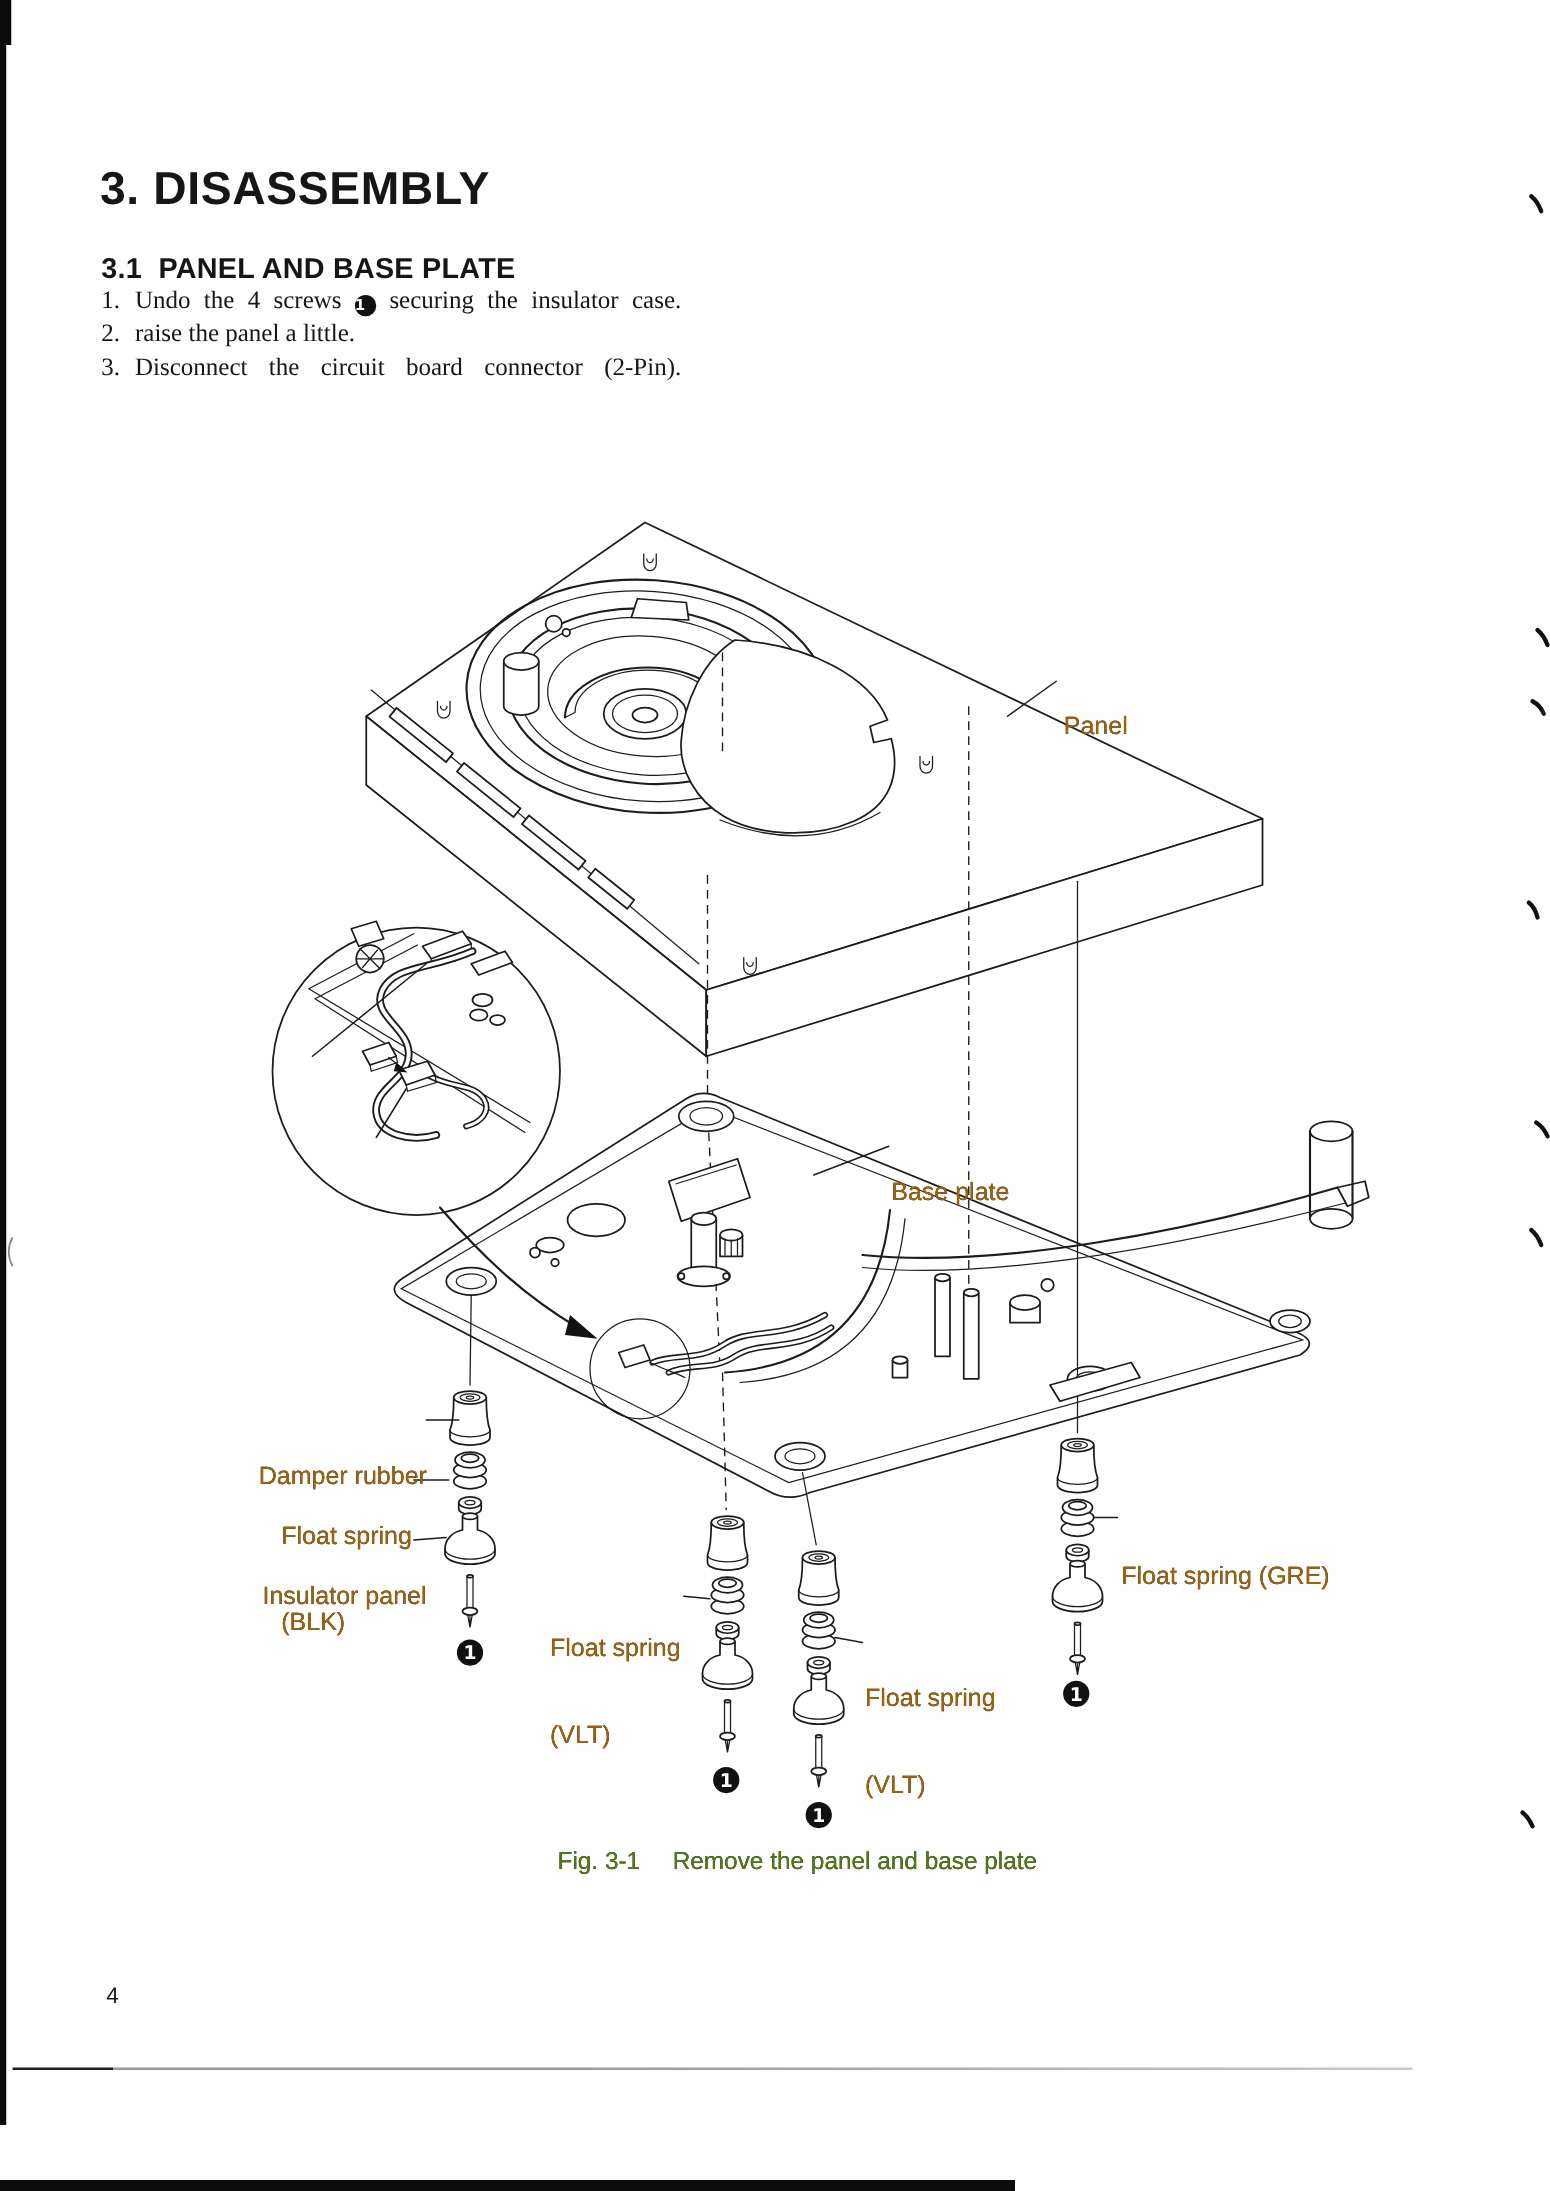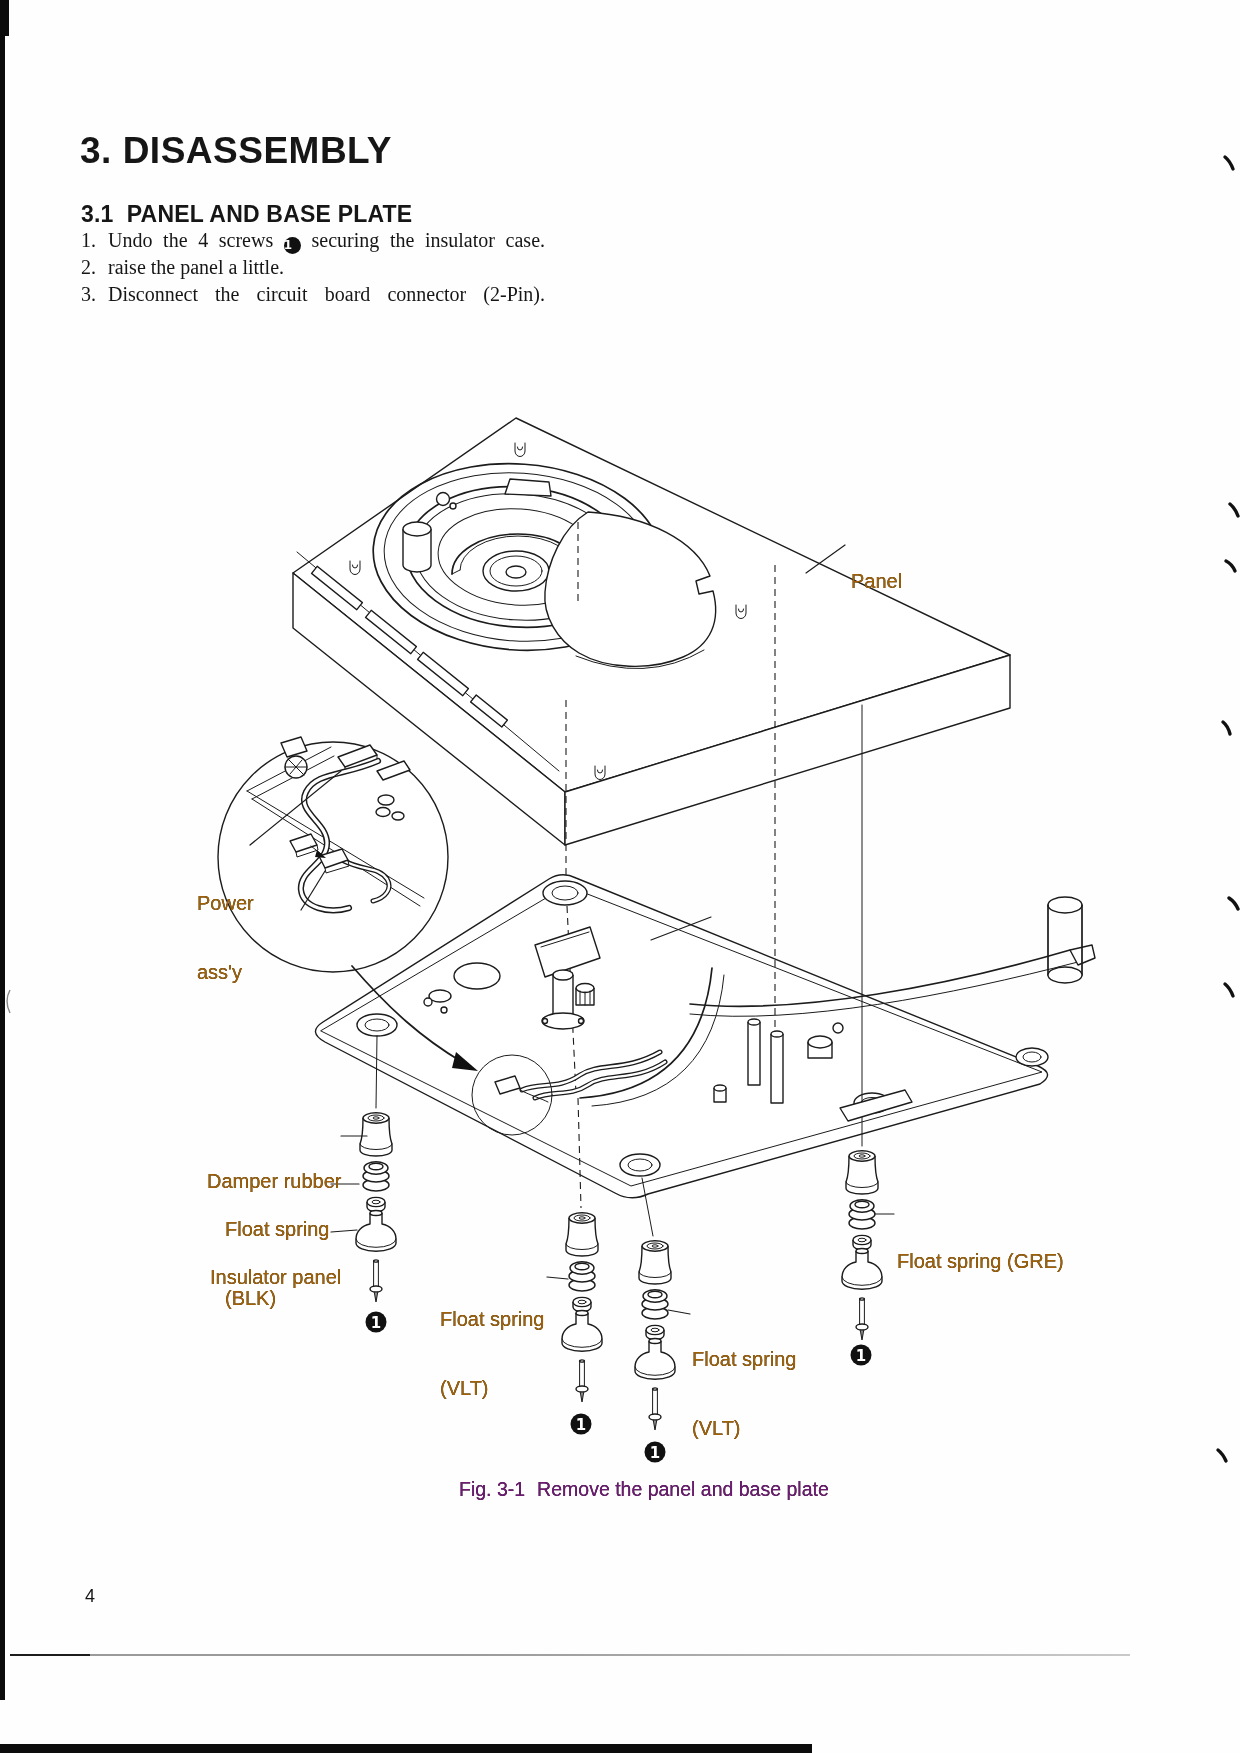--- a/index.html
+++ b/index.html
@@ -13,22 +13,22 @@
          font-family:"Liberation Serif",serif;font-size:20px;line-height:27px;}
   .step{position:relative;padding-left:27px;}
   .num{position:absolute;left:0;top:0;}
   .just{display:block;text-align:justify;text-align-last:justify;}
   .plain{display:block;}
   .step-marker{display:inline-block;width:17px;height:17px;border-radius:50%;background:#111;
          color:#fff;font:bold 12px/17px "DejaVu Sans",sans-serif;text-align:center;
          vertical-align:-2px;}
   .lbl{position:absolute;font-size:20px;line-height:23px;color:#a16207;white-space:pre;
        text-shadow:0 0 .4px #141414;}
-  .caption{position:absolute;left:446px;top:1478px;font-size:19.5px;color:#701a75;
-       text-shadow:0 0 .4px #141414;display:flex;gap:12px;white-space:pre;margin-left:13px;}
+  .caption{position:absolute;left:446px;top:1478px;font-size:19.5px;color:#4d7c0f;
+       text-shadow:0 0 .4px #141414;display:flex;gap:26px;white-space:pre;}
   .pagenum{position:absolute;left:85px;top:1586px;font-size:18px;}
   .bar-left{position:absolute;left:0;top:0;width:5px;height:1700px;background:#0c0c0c;}
   .bar-left-top{position:absolute;left:0;top:0;width:9px;height:36px;background:#0c0c0c;}
   .band-bottom{position:absolute;left:0;top:1744px;width:812px;height:9px;background:#0c0c0c;}
   .rule{position:absolute;left:10px;top:1654px;width:1120px;height:2px;
         background:linear-gradient(to right,#1d1d1d 0 80px,#9a9a9a 80px 40%,#b5b5b5 75%,#c9c9c9);}
   svg.fig{position:absolute;left:0;top:0;}
   svg .ln{stroke:#1c1c1c;stroke-width:1.7;fill:none;stroke-linecap:round;stroke-linejoin:round;}
   svg .wf{stroke:#1c1c1c;stroke-width:1.4;fill:#fff;stroke-linejoin:round;}
   svg .tn{stroke:#1c1c1c;stroke-width:1px;fill:none;stroke-linecap:round;}
@@ -281,23 +281,22 @@
       <path d="M1229,898 q6,4 9,11"></path>
       <path d="M1225,984 q5,4 8,12"></path>
       <path d="M1218,1450 q5,4 8,11"></path>
     </g>
     <path d="M10,990 q-6,11 0,23" stroke="#888" stroke-width="1.4" fill="none"></path>
   </svg>
 
   <div class="lbl" style="left:851px;top:524px">
     <div>Panel</div>
   </div>
-  <div class="lbl" style="left:197px;top:846px">
-    <div>Power</div>
-    <div>ass'y</div>
+  <div class="lbl" style="left:713px;top:897px">
+    <div>Base plate</div>
   </div>
   <div class="lbl" style="left:207px;top:1124px">
     <div>Damper rubber</div>
   </div>
   <div class="lbl" style="left:225px;top:1172px">
     <div>Float spring</div>
     <div>(BLK)</div>
   </div>
   <div class="lbl" style="left:210px;top:1220px">
     <div>Insulator panel</div>

